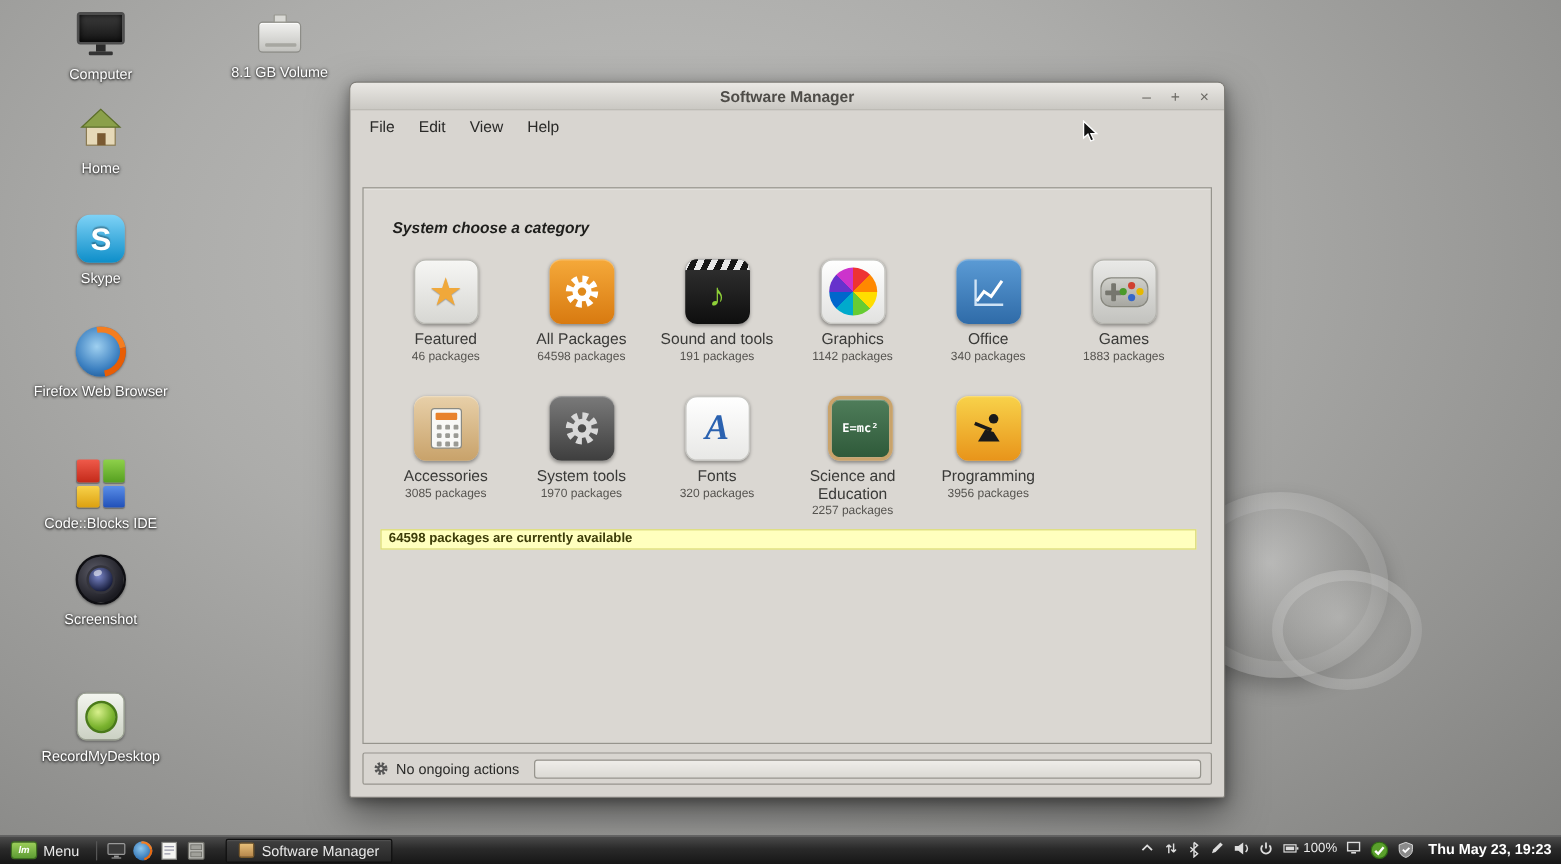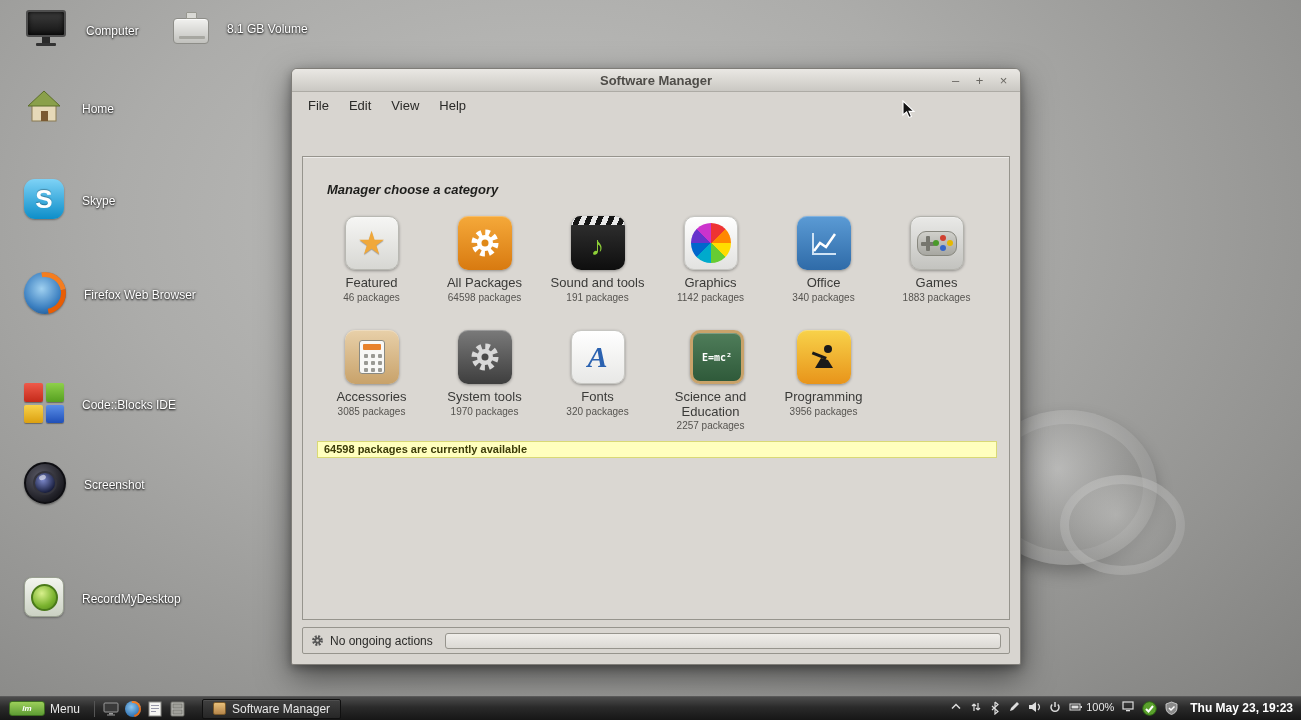--- a/index.html
+++ b/index.html
@@ -11,21 +11,21 @@
   .desktop { position:absolute; inset:0;
     background: radial-gradient(ellipse at 42% 30%, #c0c0be 0%, #acacaa 40%, #939391 75%, #7f7f7d 100%); }
   .emblem { position:absolute; left:955px; top:380px; width:230px; height:210px; z-index:1; }
   .emblem::before { content:""; position:absolute; right:28px; top:30px; width:180px; height:155px;
     border-radius:50%; background:radial-gradient(circle at 45% 38%, rgba(255,255,255,.28), rgba(125,125,123,.32) 60%, rgba(88,88,86,.38));
     box-shadow:0 8px 16px rgba(0,0,0,.25), inset 0 0 0 14px rgba(255,255,255,.12); }
   .emblem::after { content:""; position:absolute; right:0; top:95px; width:125px; height:100px;
     border-radius:50%; background:radial-gradient(circle at 45% 40%, rgba(205,205,203,.5), rgba(110,110,108,.42));
     box-shadow:inset 0 0 0 9px rgba(255,255,255,.16); }
 
-  .dicon { position:absolute; width:120px; z-index:2; display:flex; flex-direction:row; align-items:center;gap:18px; }
+  .dicon { position:absolute; width:120px; z-index:2; display:flex; flex-direction:column; align-items:center; }
   .di-art { height:46px; display:flex; align-items:center; justify-content:center; }
   .di-label { margin-top:3px; font-size:12px; color:#fff; text-align:center; white-space:nowrap;
     text-shadow:0 1px 2px rgba(0,0,0,.9), 0 0 3px rgba(0,0,0,.55); }
 
   .computer { width:44px; height:38px; position:relative; }
   .computer .screen { position:absolute; left:2px; top:0; width:40px; height:27px;
     background:linear-gradient(#3d3d3d,#141414); border:2px solid #4e4e4e; border-radius:3px;
     box-shadow:inset 0 0 5px #000; }
   .computer .stand { position:absolute; left:18px; top:27px; width:8px; height:6px; background:#2a2a2a; }
   .computer .base { position:absolute; left:12px; top:33px; width:20px; height:3px; background:#333; border-radius:1px; }
@@ -145,21 +145,21 @@
     display:flex; align-items:center; padding:0 8px; gap:6px;text-align:right; }
   .status-text { font-size:12px; color:#2a2a28; white-space:nowrap; }
   .progress { flex:1; height:16px; margin-left:6px; border:1px solid #96948d; border-radius:3px;
     background:linear-gradient(#efede9,#dbd9d4); }
 
   
   .taskbar { position:absolute; left:0; bottom:0; width:1301px; height:24px; z-index:20;
     background:linear-gradient(#4c4c4c,#2a2a2a 45%,#161616); border-top:1px solid #5a5a5a;
     display:flex; align-items:center; }
   .menu-btn { height:100%; display:flex; align-items:center; gap:5px; padding:0 9px; }
-  .mintlogo { width:36px; height:15px; border-radius:3px; border:1px solid #3e6e20;
+  .mintlogo { width:22px; height:15px; border-radius:3px; border:1px solid #3e6e20;
     background:linear-gradient(#9ccf5a,#5e9c34); color:#fff; font-size:8px; font-weight:bold;
     display:flex; align-items:center; justify-content:center;font-style:italic; }
   .menu-label { color:#e9e9e9; font-size:12px; }
   .tb-sep { width:1px; height:16px; background:#555; margin:0 5px; }
   .launcher { width:22px; height:22px; display:flex; align-items:center; justify-content:center; }
   .ffm { width:16px; height:16px; border-radius:50%; position:relative; overflow:hidden;
     background:radial-gradient(circle at 40% 38%, #8cc6ee, #2a6db0 72%); }
   .ffm::before { content:""; position:absolute; inset:-1px; border-radius:50%;
     border:3px solid transparent; border-top-color:#f57d1f; border-right-color:#e86a10; transform:rotate(35deg); }
   .taskbtn { height:20px; margin-left:14px; display:flex; align-items:center; gap:6px; padding:0 10px;
@@ -270,21 +270,21 @@
 
   <div class="menubar">
     <span class="menuitem">File</span>
     <span class="menuitem">Edit</span>
     <span class="menuitem">View</span>
     <span class="menuitem">Help</span>
   </div>
 
 
   <div class="content">
-    <div class="heading">Manager choose a category</div>
+    <div class="heading">System choose a category</div>
 
     <div class="grid">
 
       <div class="cat">
         <div class="ci ci-featured">
             <span>★</span>
           </div>
         <div class="clabel">Featured</div>
         <div class="ccount">46 packages</div>
       </div>

